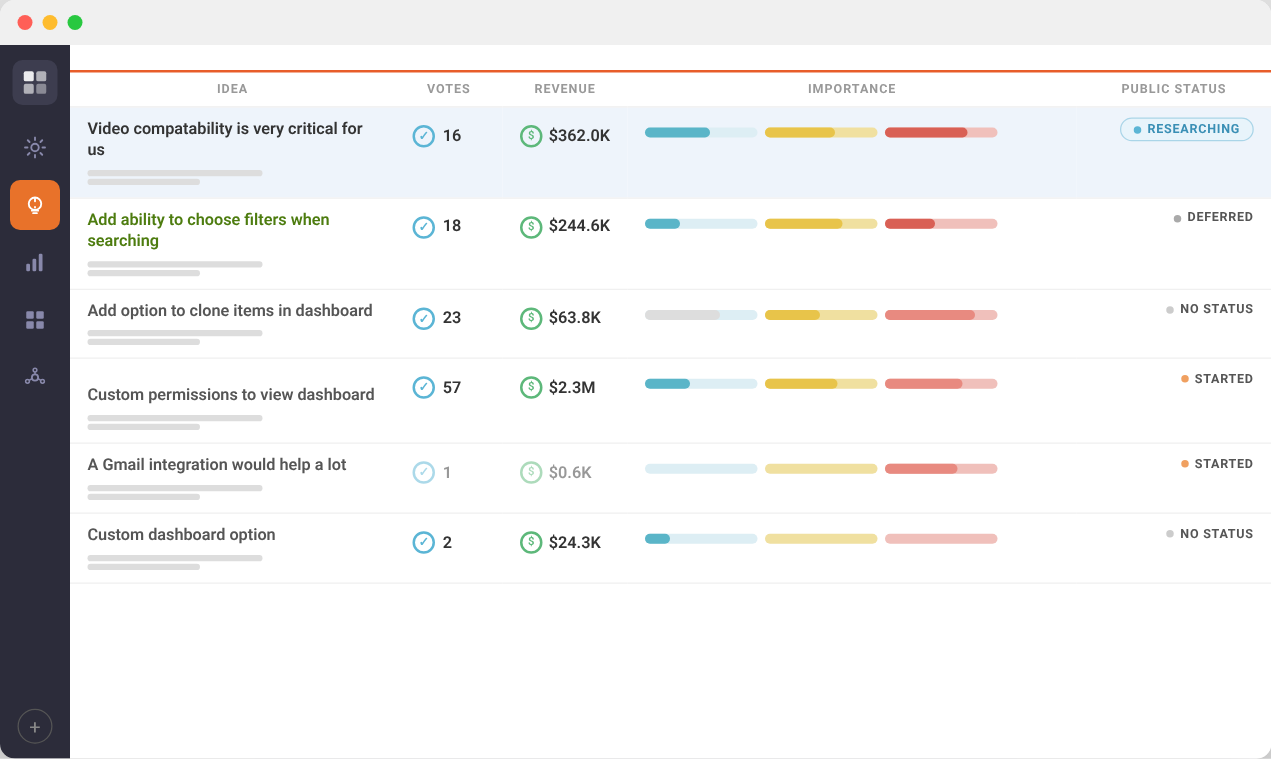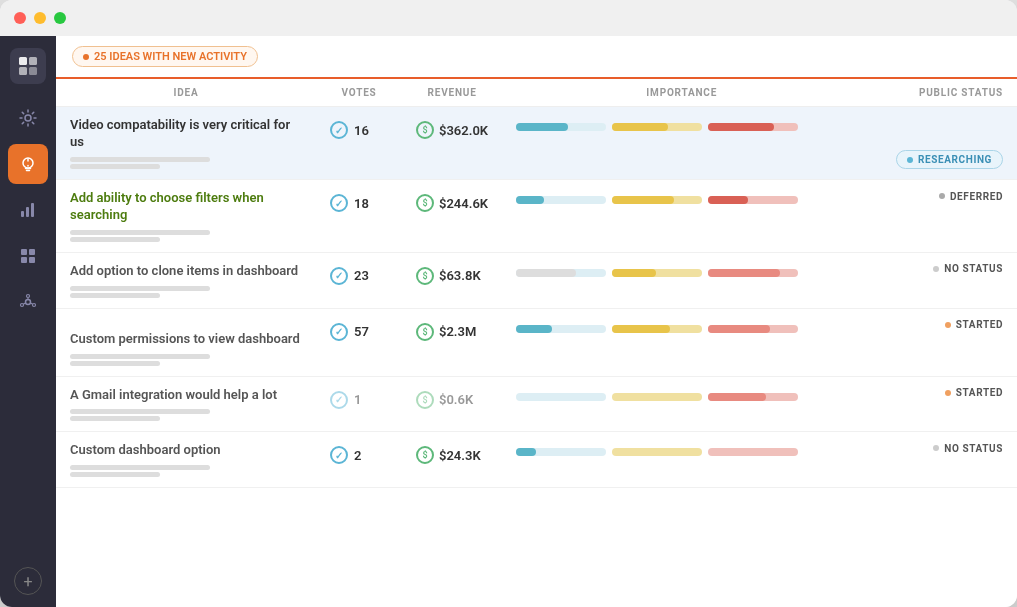--- a/index.html
+++ b/index.html
@@ -179,21 +179,21 @@
       background: #fff;
       position: sticky;
       top: 0;
       z-index: 10;
     }
 
     .col-idea { width: 280px; }
     .col-votes { width: 90px; }
     .col-revenue { width: 100px; }
     .col-importance { width: 370px; }
-    .col-status { width: 160px; text-align: right; }
+    .col-status { width: 160px; }
 
     tbody tr {
       border-bottom: 1px solid #f0f0f0;
     }
 
     tbody tr.highlighted {
       background: #eef4fb;
     }
 
     td {
@@ -303,21 +303,20 @@
     .status-deferred { background: #aaa; }
     .status-nostatus { background: #ccc; }
     .status-started { background: #f0a060; }
 
     .status-badge.researching-full {
       background: #e8f4fb;
       border: 1px solid #aad5e8;
       border-radius: 12px;
       padding: 3px 10px;
       color: #3a8fb5;
-      margin-top: 35px;
     }
 
     .faded { opacity: 0.5; }
   </style>
 </head>
 <body>
 
 <div class="window">
 
   <div class="titlebar">
@@ -383,24 +382,20 @@
       </div>
 
       <div class="sidebar-add">
         <span>+</span>
       </div>
     </div>
 
     <div class="main-content">
 
       <div class="toolbar">
-        <div class="filter-badge">
-          <div class="dot"></div>
-          <span>25 IDEAS WITH NEW ACTIVITY</span>
-        </div>
       </div>
 
       <div class="table-container">
         <table>
           <thead>
             <tr>
               <th class="col-idea">IDEA</th>
               <th class="col-votes">VOTES</th>
               <th class="col-revenue">REVENUE</th>
               <th class="col-importance">IMPORTANCE</th>

